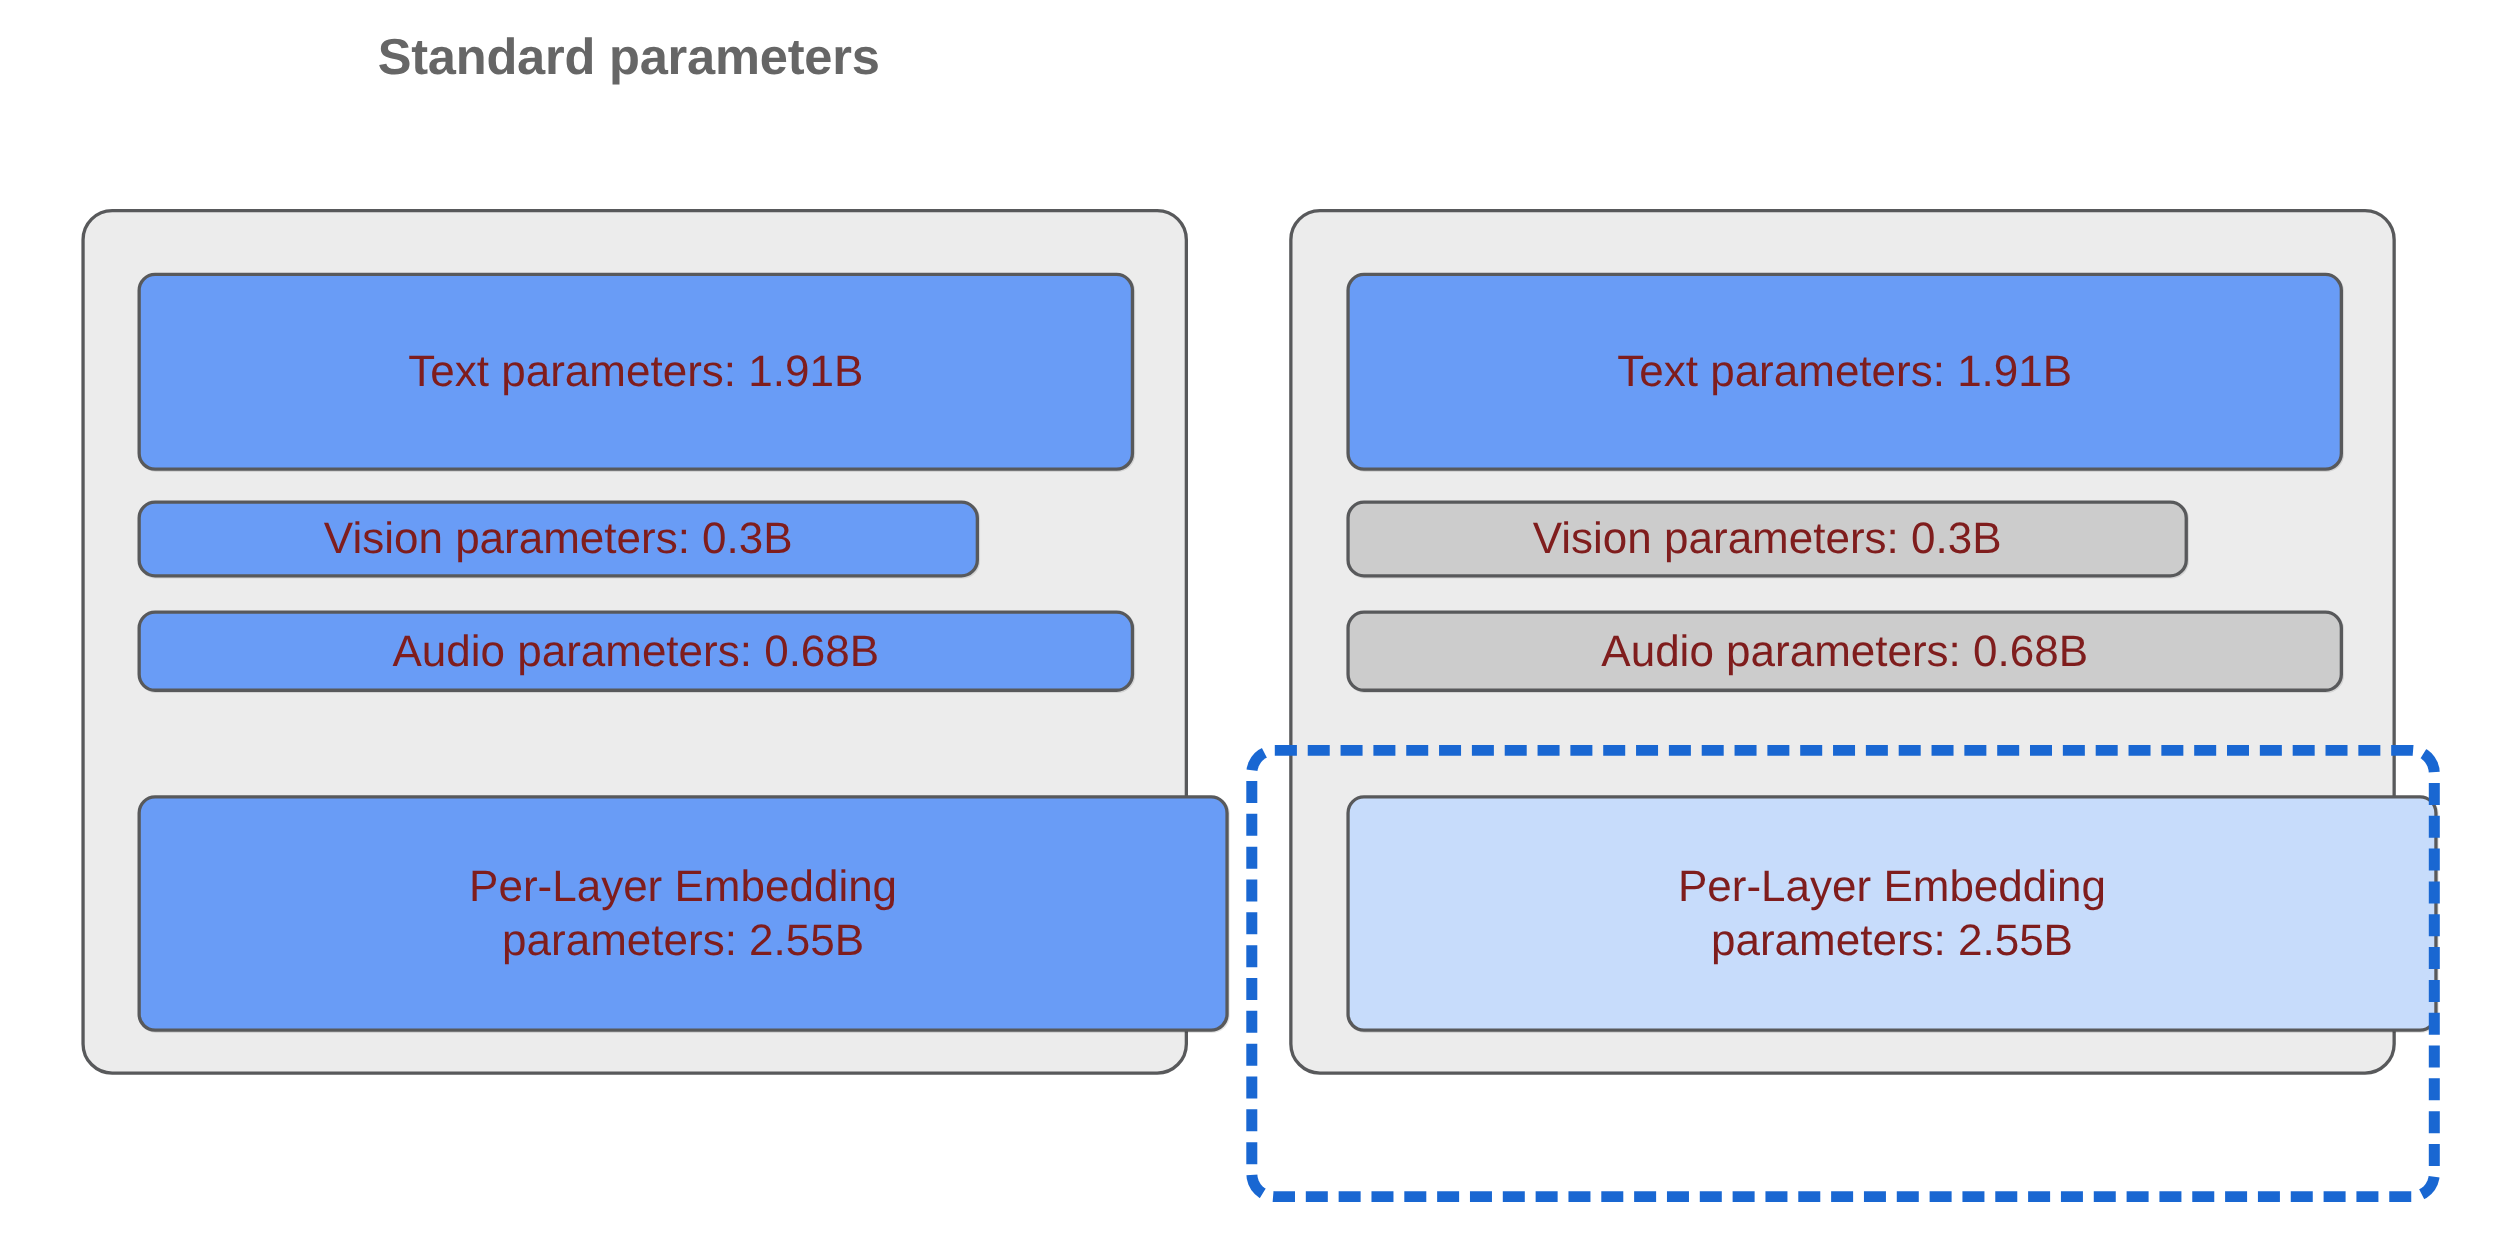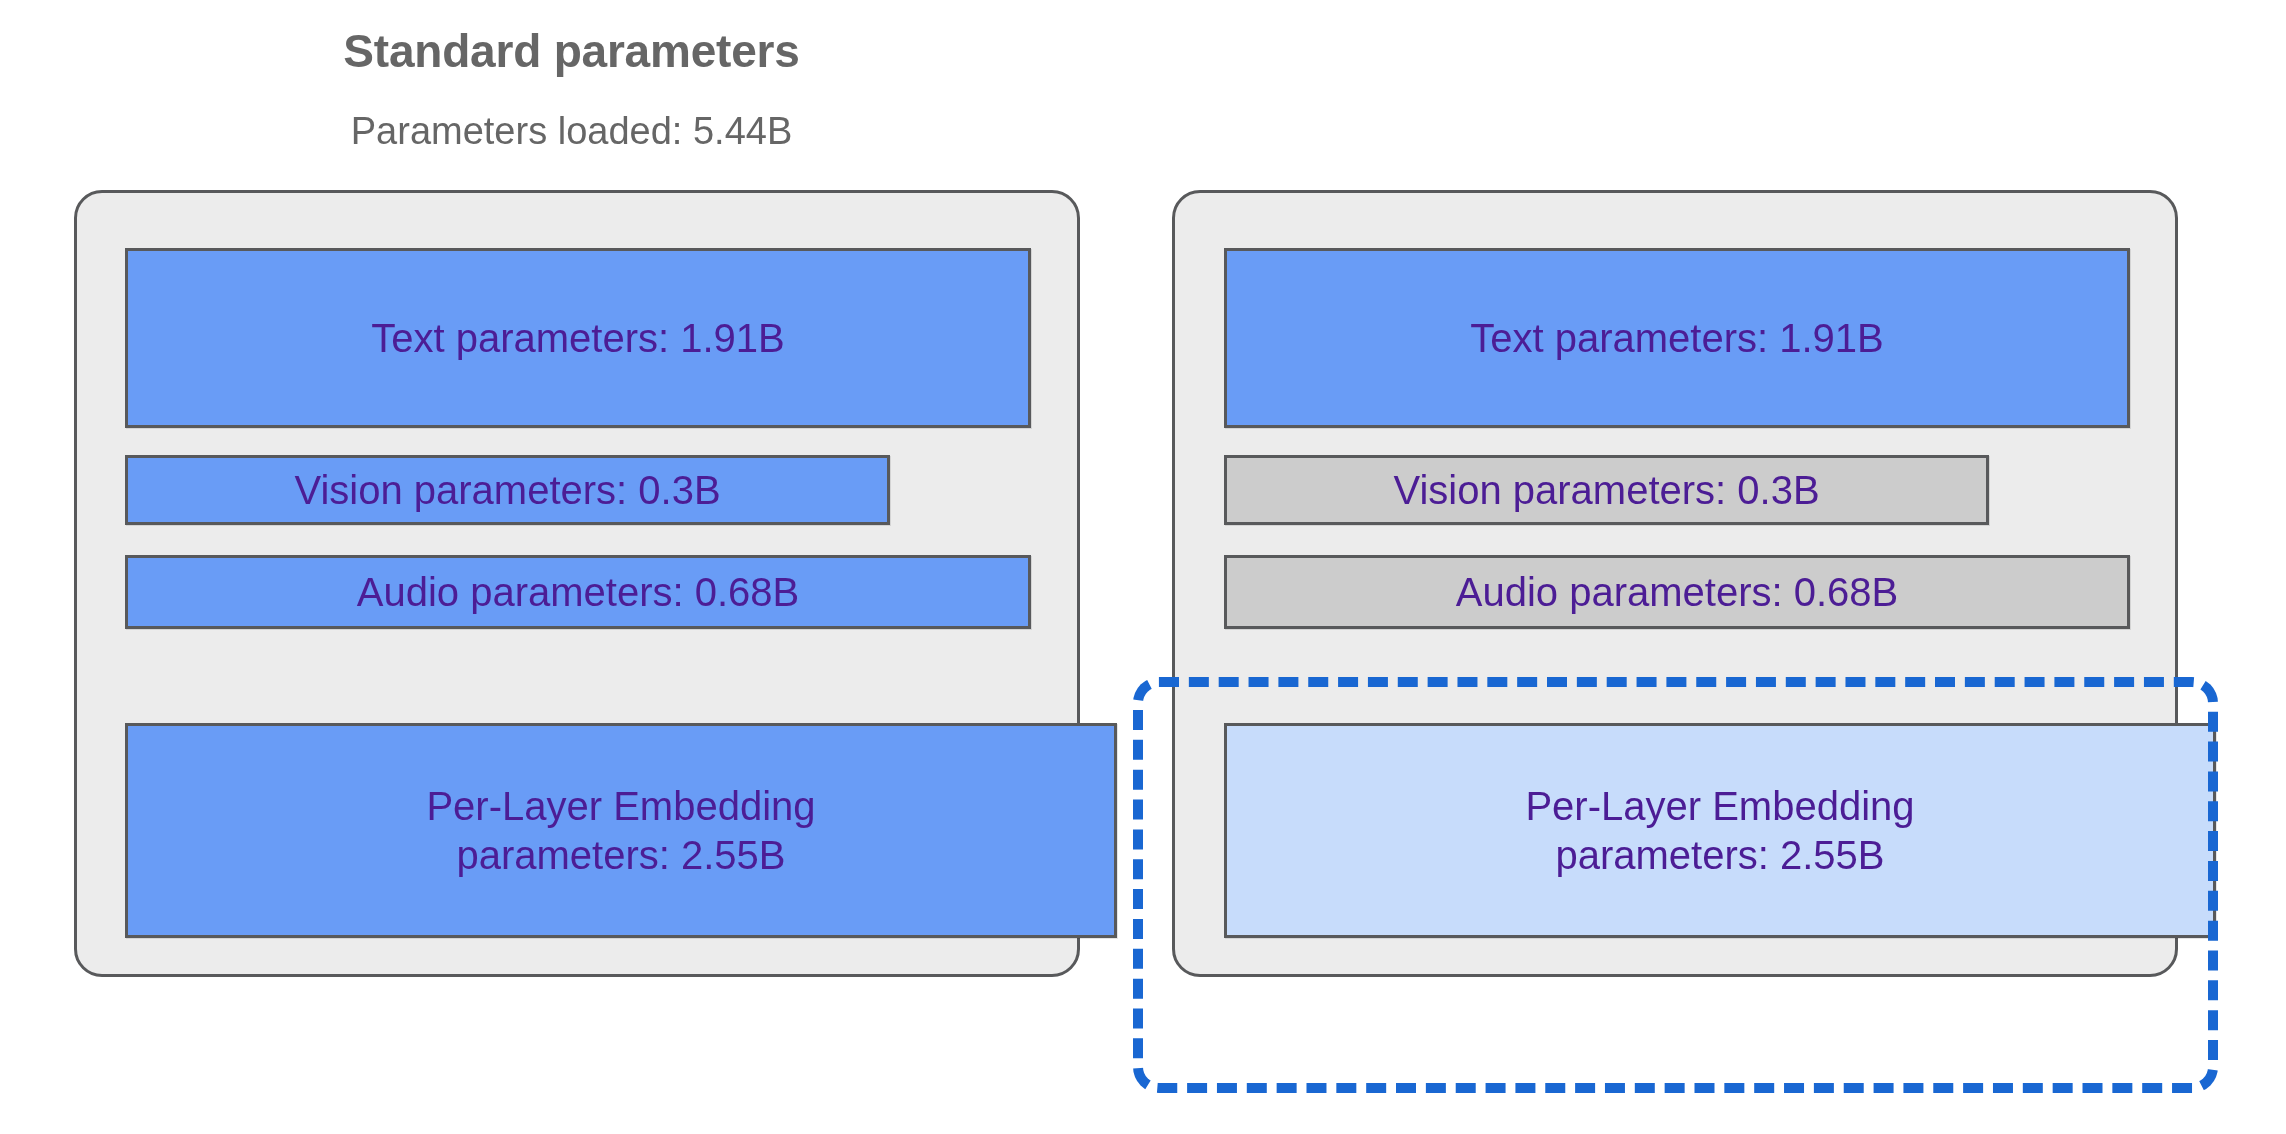--- a/index.html
+++ b/index.html
@@ -72,26 +72,26 @@
     box-sizing: border-box;
   }
   #panel-left  { left: 74px; }
   #panel-right { left: 29px; }
 
   
   .block {
     position: absolute;
     box-sizing: border-box;
     border: 3px solid #58595b;
-    border-radius: 0;
+    border-radius: 16px;
     display: flex;
     align-items: center;
     justify-content: center;
     text-align: center;
-    color: #4c1d95;
+    color: #7f1d1d;
     font-size: 40px;
     line-height: 1.22;
     font-weight: normal;
     box-shadow: 1px 1px 0 rgba(0,0,0,0.10);
   }
   .block.blue  { background: #699CF6; }
   .block.gray  { background: #CCCCCC; }
   .block.light { background: #C7DCFB; }
 
   
@@ -135,23 +135,20 @@
 </style>
 </head>
 <body>
 
 <div id="stage">
 
   <div class="column" id="col-left">
 
     <div class="col-title">Standard parameters</div>
 
-    <div class="col-subtitle">
-      <span>Parameters loaded: </span><span>5.44B</span>
-    </div>
 
     <div class="panel" id="panel-left"></div>
 
     <div class="block blue blk-text">Text parameters: 1.91B</div>
 
     <div class="block blue blk-vision">Vision parameters: 0.3B</div>
 
     <div class="block blue blk-audio">Audio parameters: 0.68B</div>
 
     <div class="block blue blk-ple">

